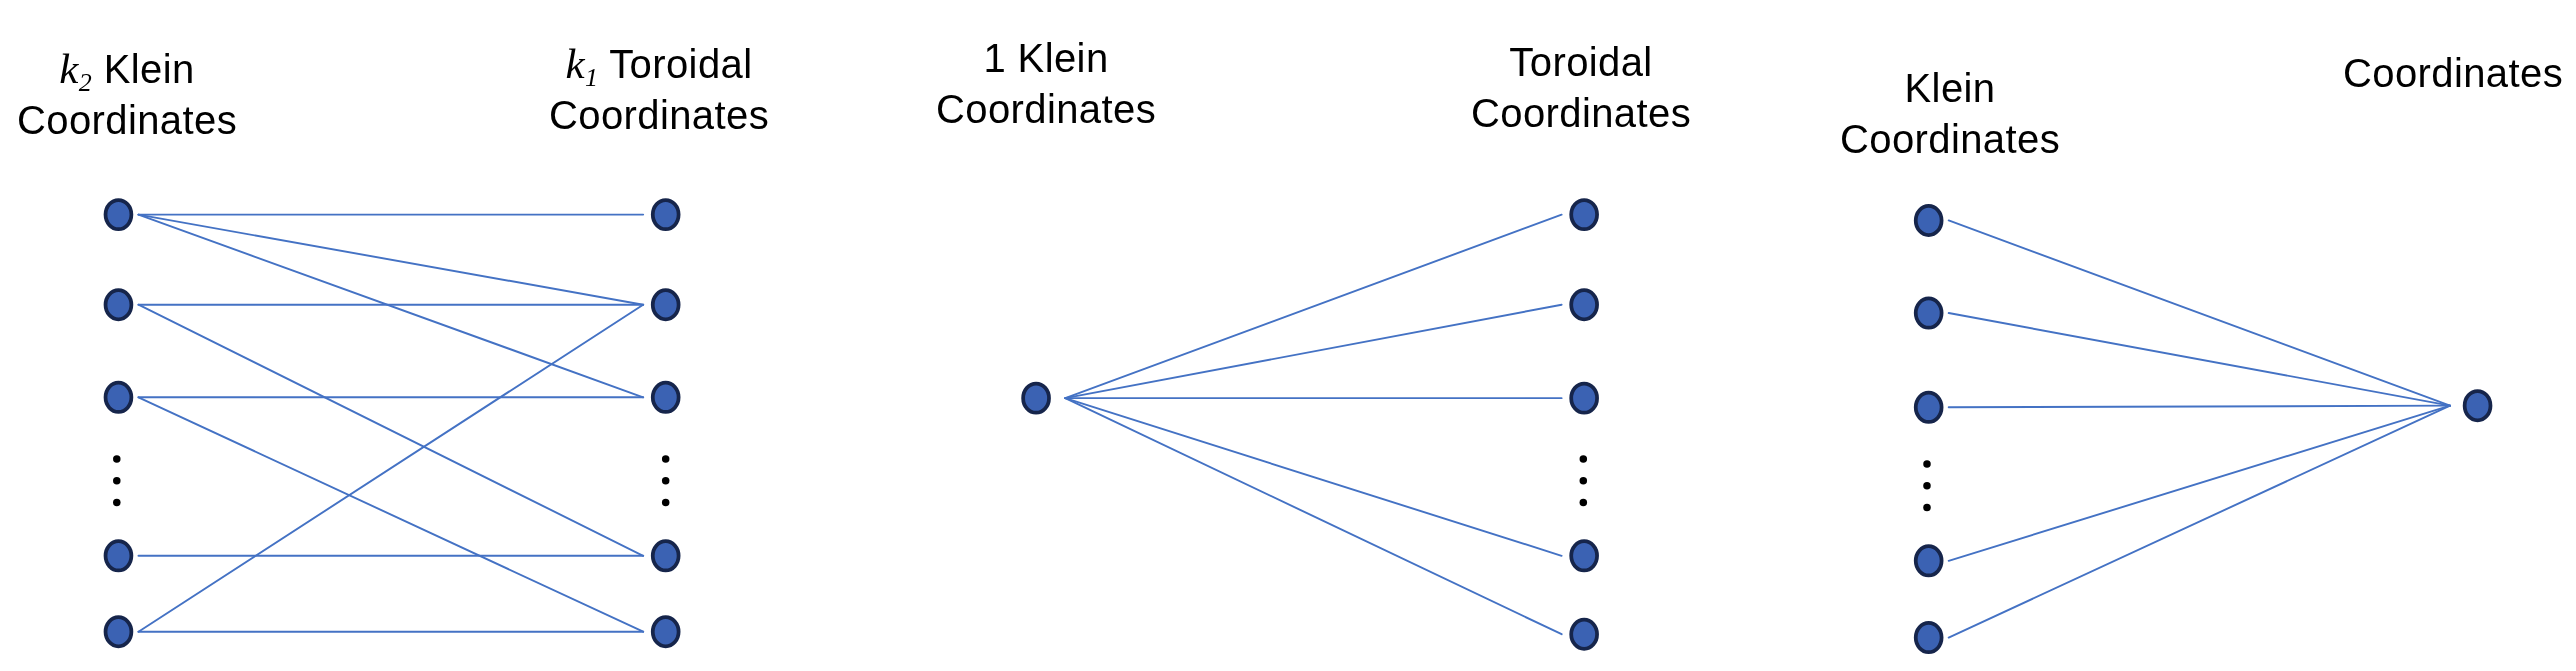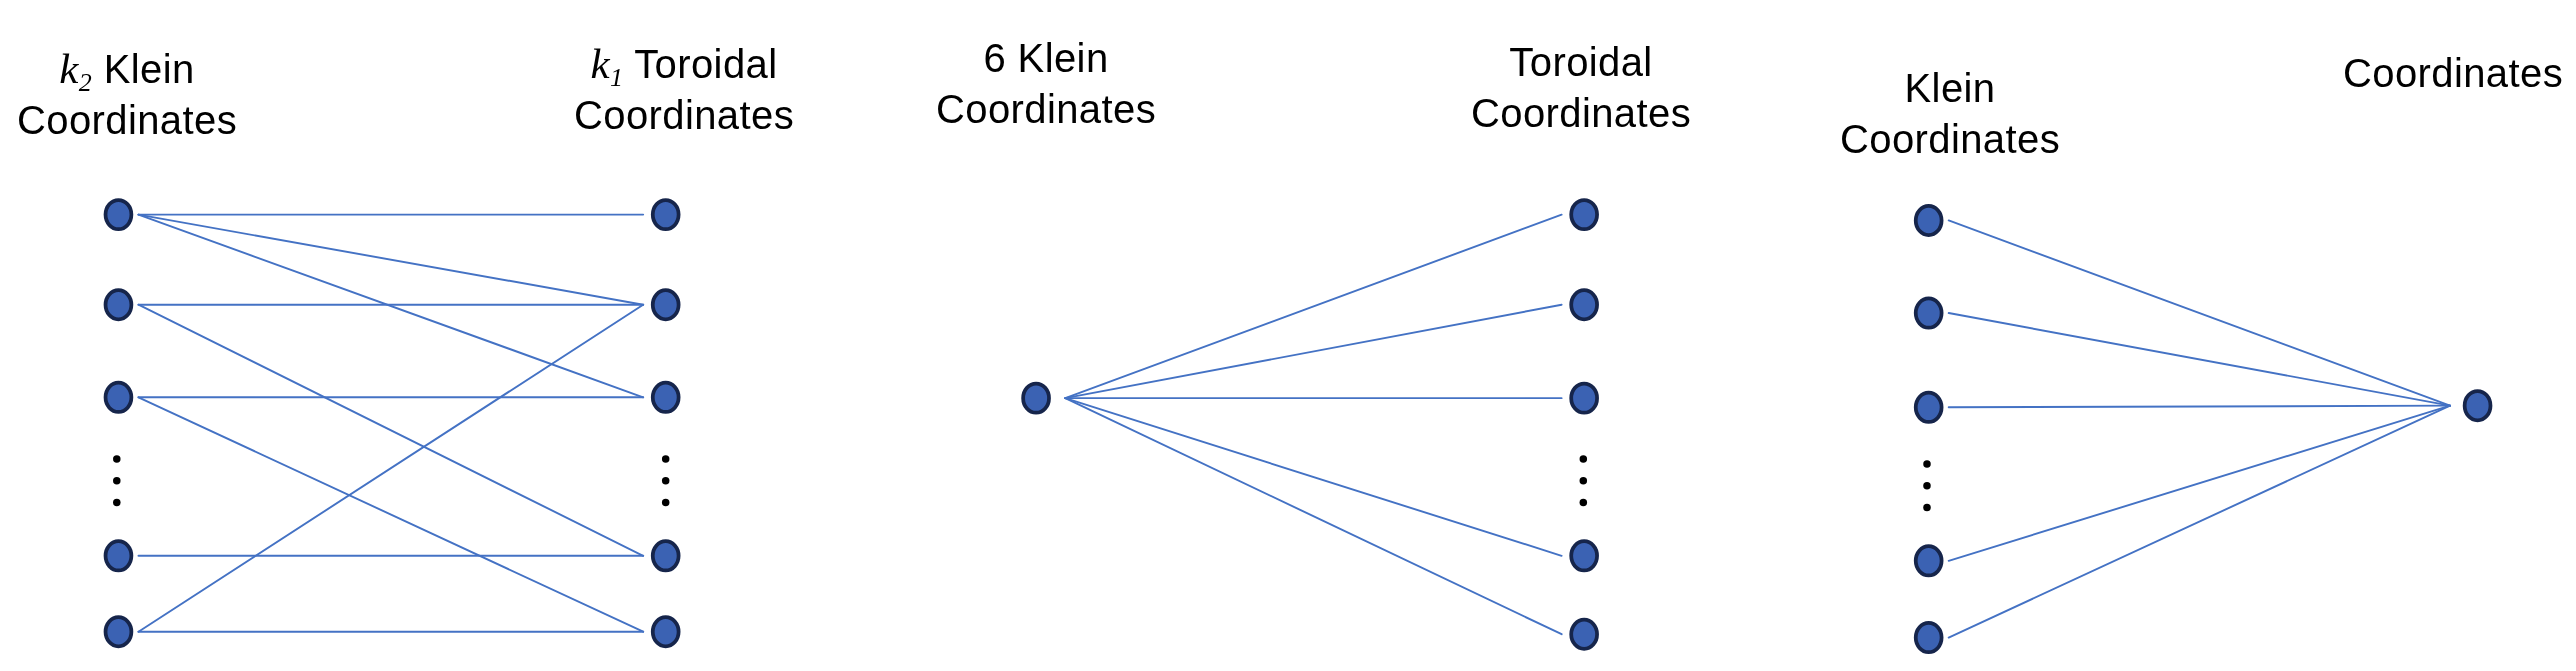--- a/index.html
+++ b/index.html
@@ -103,27 +103,27 @@
       <circle cx="2310" cy="556" r="4.5" fill="#000000"></circle>
       <circle cx="2310" cy="582" r="4.5" fill="#000000"></circle>
       <circle cx="2310" cy="608" r="4.5" fill="#000000"></circle>
     </svg>
 
   <div class="title" style="left: 127px; top: 43px;">
     <div class="tline1"><span class="mk">k</span><sub class="ms">2</sub><span> Klein</span></div>
     <div class="tline2">Coordinates</div>
   </div>
 
-  <div class="title" style="left: 684px; top: 38px;">
+  <div class="title" style="left: 659px; top: 38px;">
     <div class="tline1"><span class="mk">k</span><sub class="ms">1</sub><span> Toroidal</span></div>
     <div class="tline2">Coordinates</div>
   </div>
 
   <div class="title" style="left: 1046px; top: 33px;">
-    <div class="tline1"><span>6 Klein</span></div>
+    <div class="tline1"><span>1 Klein</span></div>
     <div class="tline2">Coordinates</div>
   </div>
 
   <div class="title" style="left: 1581px; top: 37px;">
     <div class="tline1">Toroidal</div>
     <div class="tline2">Coordinates</div>
   </div>
 
   <div class="title" style="left: 1950px; top: 63px;">
     <div class="tline1">Klein</div>

